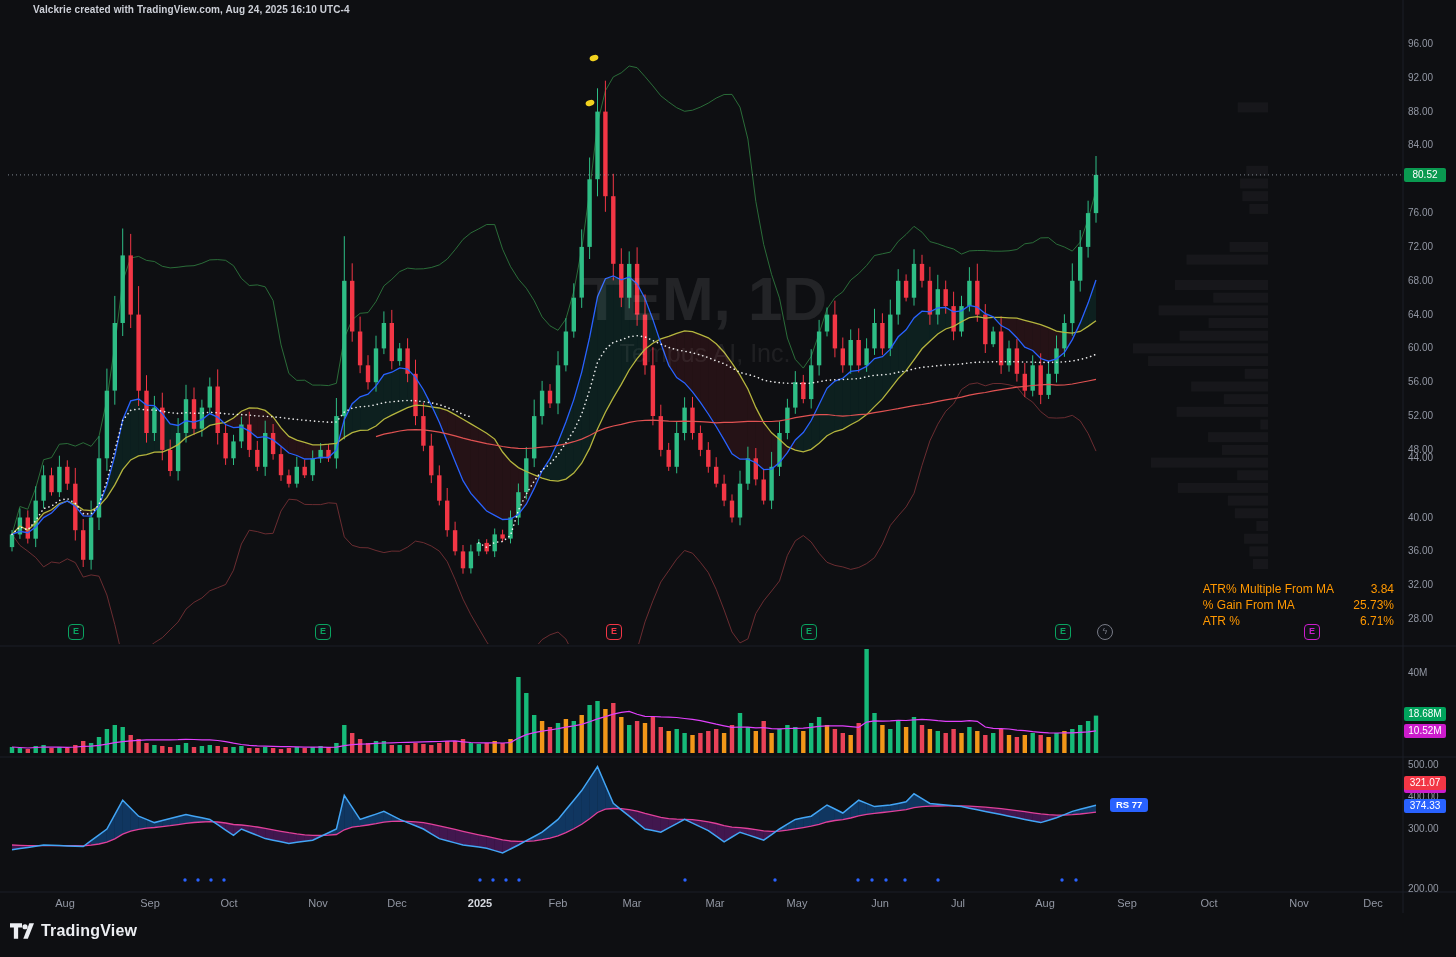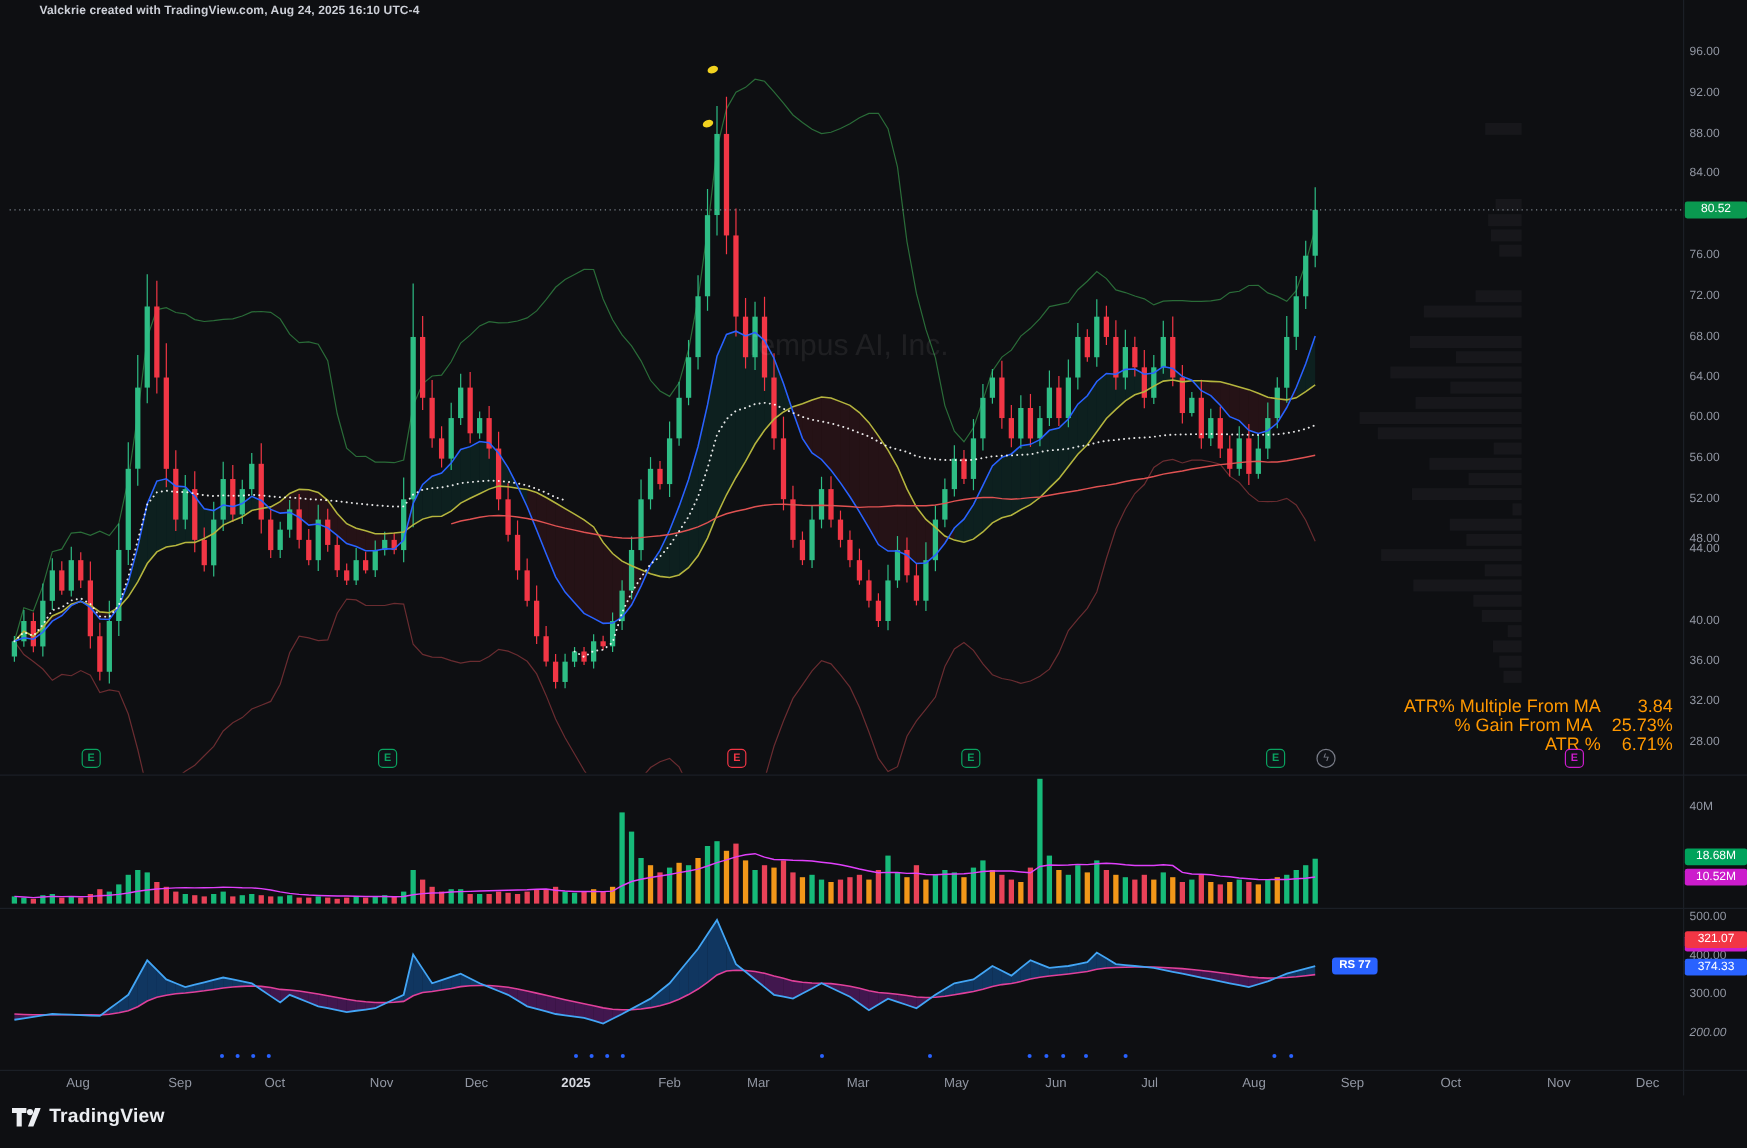--- a/index.html
+++ b/index.html
@@ -4,27 +4,27 @@
 <style>
   html,body{margin:0;padding:0;background:#0e0f12;}
   #root{position:relative;width:1456px;height:957px;background:#0e0f12;overflow:hidden;
         font-family:"Liberation Sans",sans-serif;color:#9297a3;}
   #plot{position:absolute;left:0;top:0;}
   .credit{position:absolute;left:33px;top:4px;font-size:10px;font-weight:700;color:#cdd0d8;letter-spacing:.1px;}
   .watermark{position:absolute;left:465px;top:266px;width:480px;text-align:center;pointer-events:none;}
   .watermark .l1{font-size:62px;font-weight:700;color:rgba(255,255,255,0.09);line-height:1.05;}
   .watermark .l2{font-size:25px;font-weight:400;color:rgba(255,255,255,0.07);margin-top:8px;}
   .stats{position:absolute;right:62px;top:581px;text-align:right;}
-  .stats .row{display:flex;justify-content:flex-end;height:16px;line-height:16px;font-size:15px;color:#ff9800;margin-left:24px;}
+  .stats .row{display:flex;justify-content:space-between;height:16px;line-height:16px;font-size:12px;color:#ff9800;margin-left:24px;}
   .stats .lbl{margin-right:16px;}
   .stats .val{min-width:44px;text-align:right;}
   .axis-label{position:absolute;left:1408px;font-size:10px;color:#9297a3;white-space:nowrap;}
   .t-label{position:absolute;top:897px;font-size:11px;color:#9297a3;transform:translateX(-50%);white-space:nowrap;}
   .t-label.year{color:#d6d9e0;font-weight:700;}
-  .badge{position:absolute;left:1404px;width:52px;height:14px;border-radius:2px;color:#fff;
+  .badge{position:absolute;left:1404px;width:42px;height:14px;border-radius:2px;color:#fff;
          font-size:10px;line-height:14px;text-align:center;}
   .e-badge{position:absolute;width:14px;height:14px;border-radius:4px;border:1px solid;
            font-size:9px;font-weight:700;line-height:13px;text-align:center;background:#101217;}
   .e-green{border-color:#0aa360;color:#0aa360;}
   .e-red{border-color:#f23645;color:#f23645;}
   .e-magenta{border-color:#cc1ccc;color:#cc1ccc;}
   .e-clock{border-radius:50%;border-color:#787b86;color:#787b86;font-weight:400;}
   .rs77{position:absolute;left:1110px;top:798px;height:14px;padding:0 6px;border-radius:3px;
         background:#2962ff;color:#fff;font-size:9.5px;line-height:14px;font-weight:700;}
   .logo{position:absolute;left:10px;top:922px;display:flex;align-items:center;gap:7px;}
@@ -802,20 +802,21 @@
       <line x1="8" x2="1402" y1="174.9" y2="174.9" stroke="#9aa2ad" stroke-width="1" stroke-dasharray="1 3" stroke-opacity="0.8"></line>
       <line x1="0" x2="1456" y1="646" y2="646" stroke="#1b1f26" stroke-width="1"></line>
       <line x1="0" x2="1456" y1="757" y2="757" stroke="#1b1f26" stroke-width="1"></line>
       <line x1="0" x2="1456" y1="892" y2="892" stroke="#1b1f26" stroke-width="1"></line>
       <line x1="1403" x2="1403" y1="0" y2="913" stroke="#1b1f26" stroke-width="1"></line>
     </svg>
 
   <div class="credit">Valckrie created with TradingView.com, Aug 24, 2025 16:10 UTC-4</div>
 
   <div class="watermark">
+    <div class="l1">TEM, 1D</div>
     <div class="l2">Tempus AI, Inc.</div>
   </div>
 
   <div class="stats">
     <div class="row">
       <span class="lbl">ATR% Multiple From MA</span>
       <span class="val">3.84</span>
     </div>
     <div class="row">
       <span class="lbl">% Gain From MA</span>
@@ -841,21 +842,21 @@
       <div class="axis-label" style="top: 410px;">52.00</div>
       <div class="axis-label" style="top: 444px;">48.00</div>
       <div class="axis-label" style="top: 452px;">44.00</div>
       <div class="axis-label" style="top: 512px;">40.00</div>
       <div class="axis-label" style="top: 545px;">36.00</div>
       <div class="axis-label" style="top: 579px;">32.00</div>
       <div class="axis-label" style="top: 613px;">28.00</div>
       <div class="axis-label" style="top: 759px;">500.00</div>
       <div class="axis-label" style="top: 791px;">400.00</div>
       <div class="axis-label" style="top: 823px;">300.00</div>
-      <div class="axis-label" style="top: 855px; font-style: italic;">200.00</div>
+      <div class="axis-label" style="top: 883px;">200.00</div>
     </div>
   <div id="time-axis">
       <div class="t-label" style="left: 65px;">Aug</div>
       <div class="t-label" style="left: 150px;">Sep</div>
       <div class="t-label" style="left: 229px;">Oct</div>
       <div class="t-label" style="left: 318px;">Nov</div>
       <div class="t-label" style="left: 397px;">Dec</div>
       <div class="t-label year" style="left: 480px;">2025</div>
       <div class="t-label" style="left: 558px;">Feb</div>
       <div class="t-label" style="left: 632px;">Mar</div>

